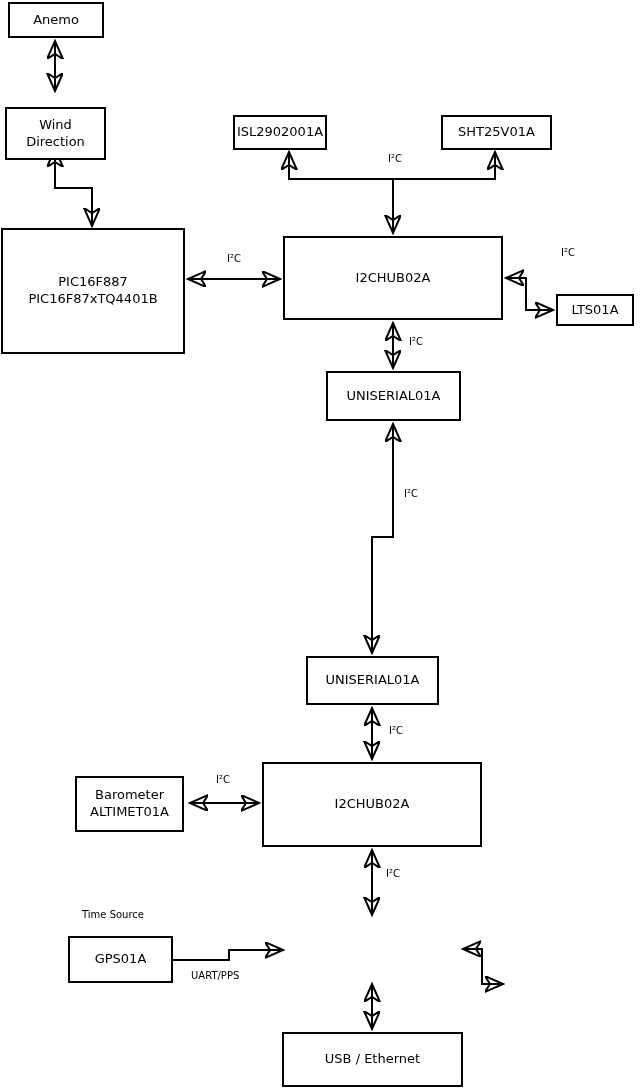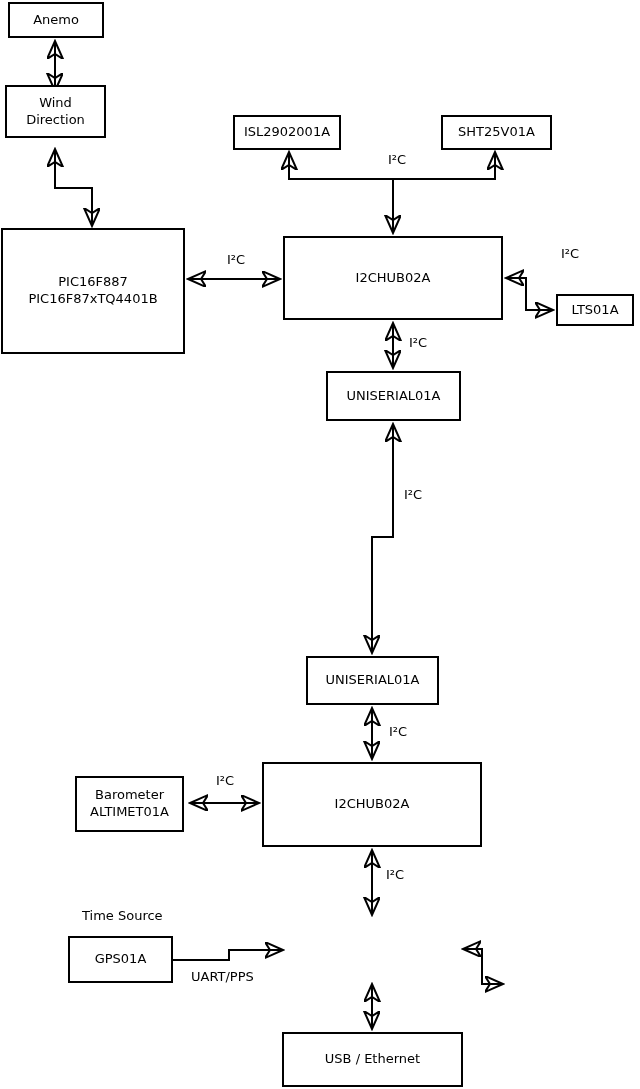--- a/index.html
+++ b/index.html
@@ -30,29 +30,29 @@
     display: flex;
     align-items: center;
     justify-content: center;
     text-align: center;
     font-size: 13px;
     line-height: 1.3;
     white-space: pre-line;
   }
   .edge-label {
     position: absolute;
-    font-size: 13px;
+    font-size: 10px;
     line-height: 1.15;
     white-space: nowrap;
   }
   
   #n-anemo       { left: 8px;   top: 2px;    width: 96px;  height: 36px; }
-  #n-wind        { left: 5px;   top: 85px;   width: 101px; height: 53px; }
+  #n-wind        { left: 5px;   top: 107px;   width: 101px; height: 53px; }
   #n-pic         { left: 1px;   top: 228px;  width: 184px; height: 126px; }
-  #n-isl         { left: 233px; top: 115px;  width: 108px; height: 35px; }
+  #n-isl         { left: 233px; top: 115px;  width: 94px; height: 35px; }
   #n-sht         { left: 441px; top: 115px;  width: 111px; height: 35px; }
   #n-hub1        { left: 283px; top: 236px;  width: 220px; height: 84px; }
   #n-lts         { left: 556px; top: 294px;  width: 78px;  height: 32px; }
   #n-uniserial1  { left: 326px; top: 371px;  width: 135px; height: 50px; }
   #n-uniserial2  { left: 306px; top: 656px;  width: 133px; height: 49px; }
   #n-baro        { left: 75px;  top: 776px;  width: 109px; height: 56px; }
   #n-hub2        { left: 262px; top: 762px;  width: 220px; height: 85px; }
   #n-gps         { left: 68px;  top: 936px;  width: 105px; height: 47px; }
   #n-armpc       { left: 286px; top: 918px;  width: 174px; height: 63px; }
   #n-sdcard      { left: 506px; top: 959px;  width: 107px; height: 48px; }

